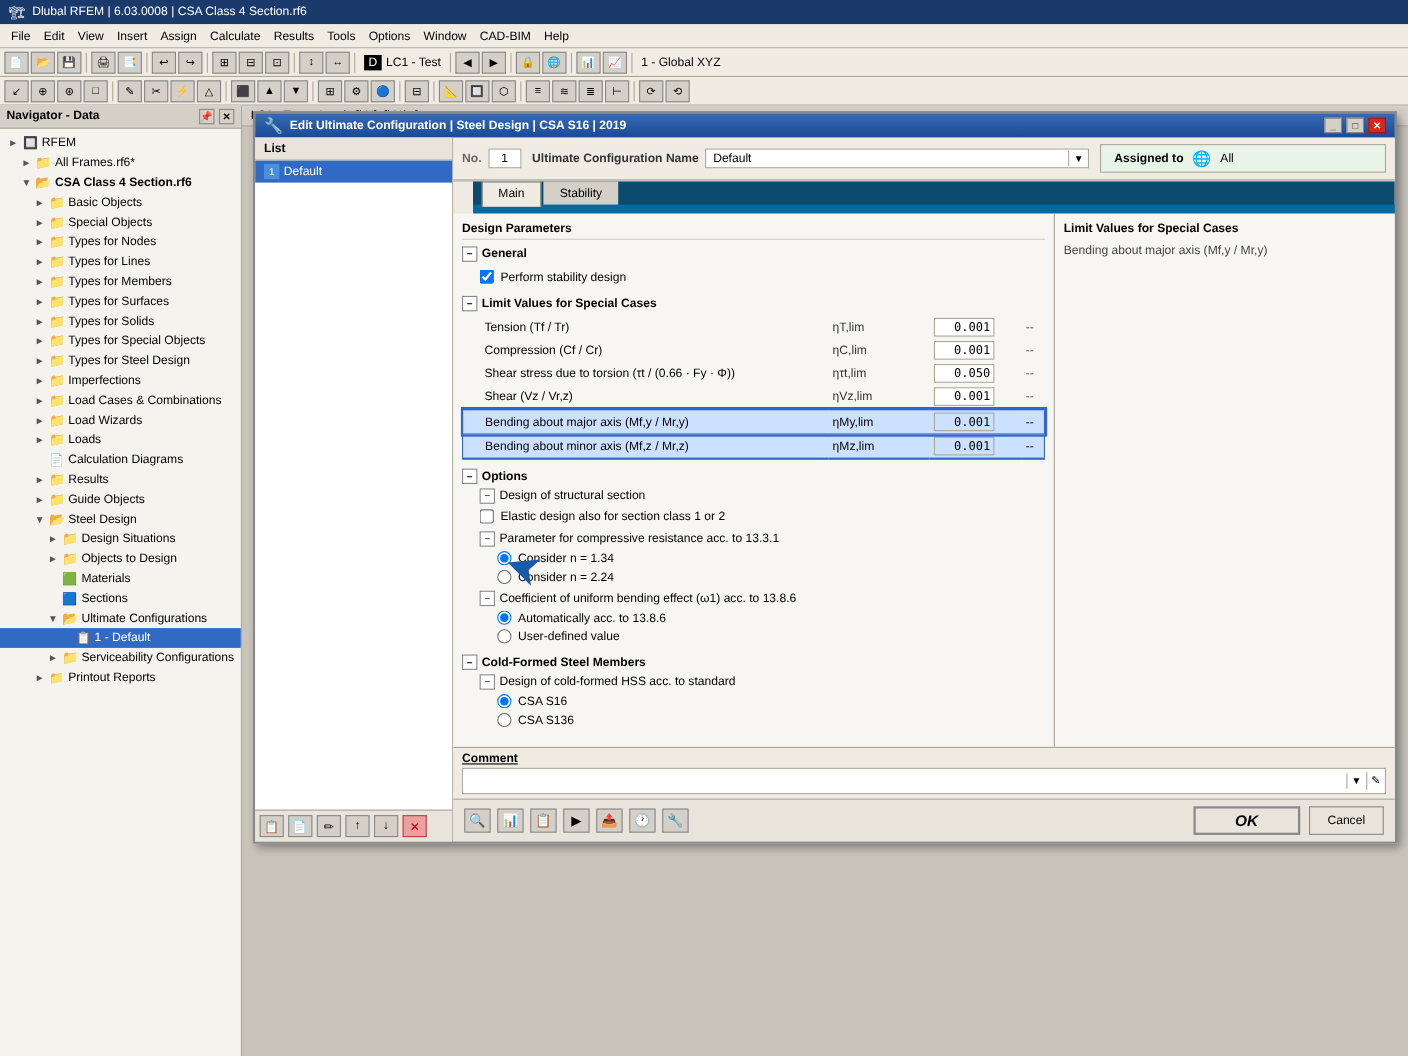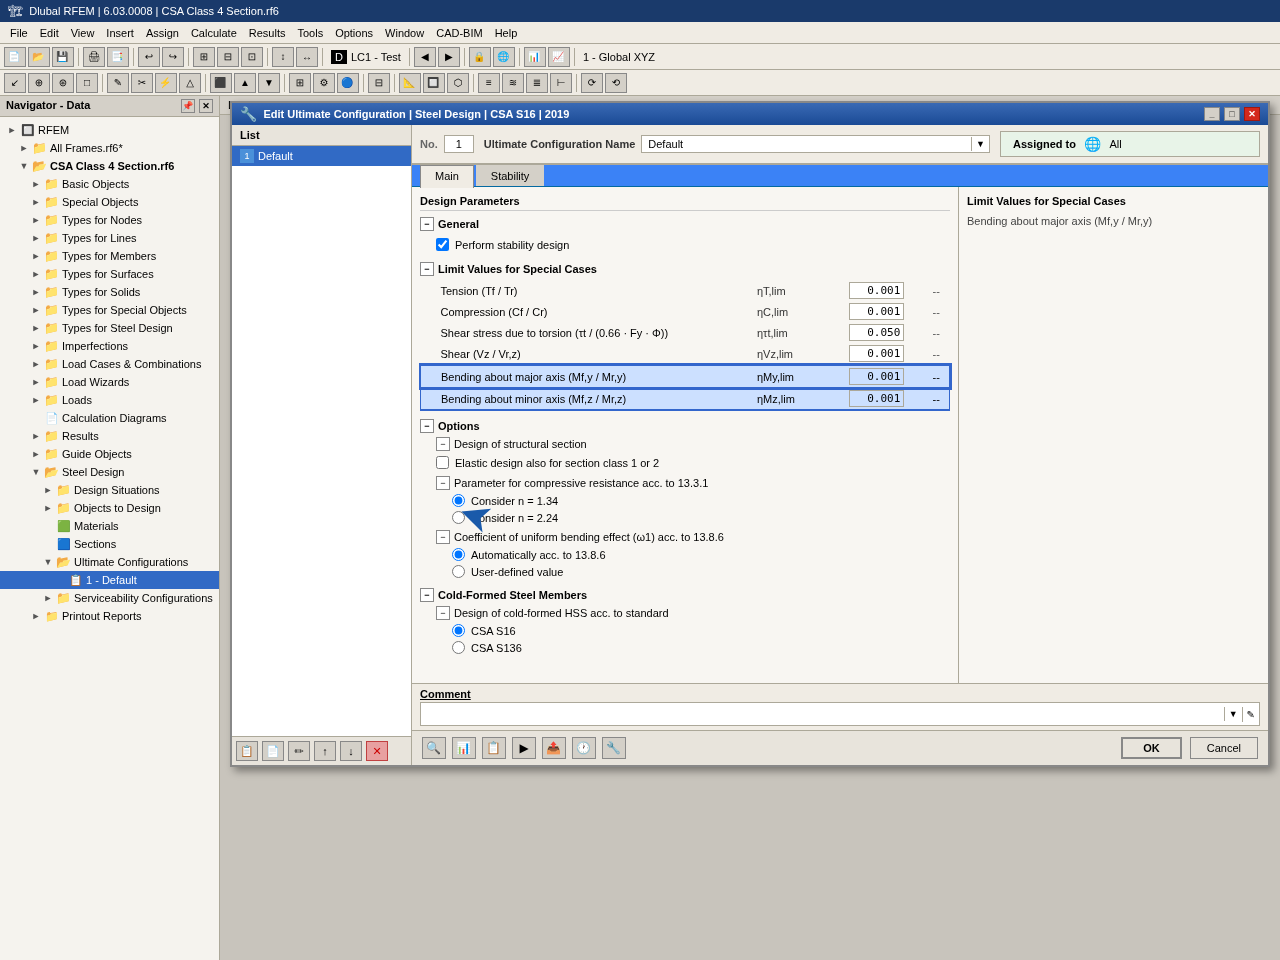--- a/index.html
+++ b/index.html
@@ -233,23 +233,24 @@
     .config-panel {
       flex: 1;
       display: flex;
       flex-direction: column;
       overflow: hidden;
     }
 
     
     .tabs {
       display: flex;
-      background: #3b82f6;
-      border-bottom: 1px solid #0369a1;
+      background: #0c4a6e;
+      border-bottom: 8px solid #0369a1;
       padding: 0 8px;
+      margin-left: 18px;
     }
     .tab {
       padding: 4px 14px;
       font-size: 11px;
       cursor: pointer;
       border: 1px solid transparent;
       border-bottom: none;
       margin-right: 2px;
       background: #d4d0c8;
     }
@@ -379,26 +380,27 @@
     .dialog-footer-left { display: flex; gap: 6px; }
     .dialog-footer-right { margin-left: auto; display: flex; gap: 8px; }
     .footer-icon-btn {
       width: 24px; height: 22px;
       background: #d4d0c8;
       border: 1px solid #888;
       display: flex; align-items: center; justify-content: center;
       cursor: pointer; font-size: 12px;
     }
     .ok-btn {
-      padding: 3px 20px;
+      padding: 3px 36px;
       background: #e8e4dc;
       border: 2px solid #888;
-      font-size: 11px;
+      font-size: 14px;
       cursor: pointer;
       font-weight: bold;
+      font-style: italic;
     }
     .cancel-btn {
       padding: 3px 16px;
       background: #e8e4dc;
       border: 1px solid #888;
       font-size: 11px;
       cursor: pointer;
     }
 
     

